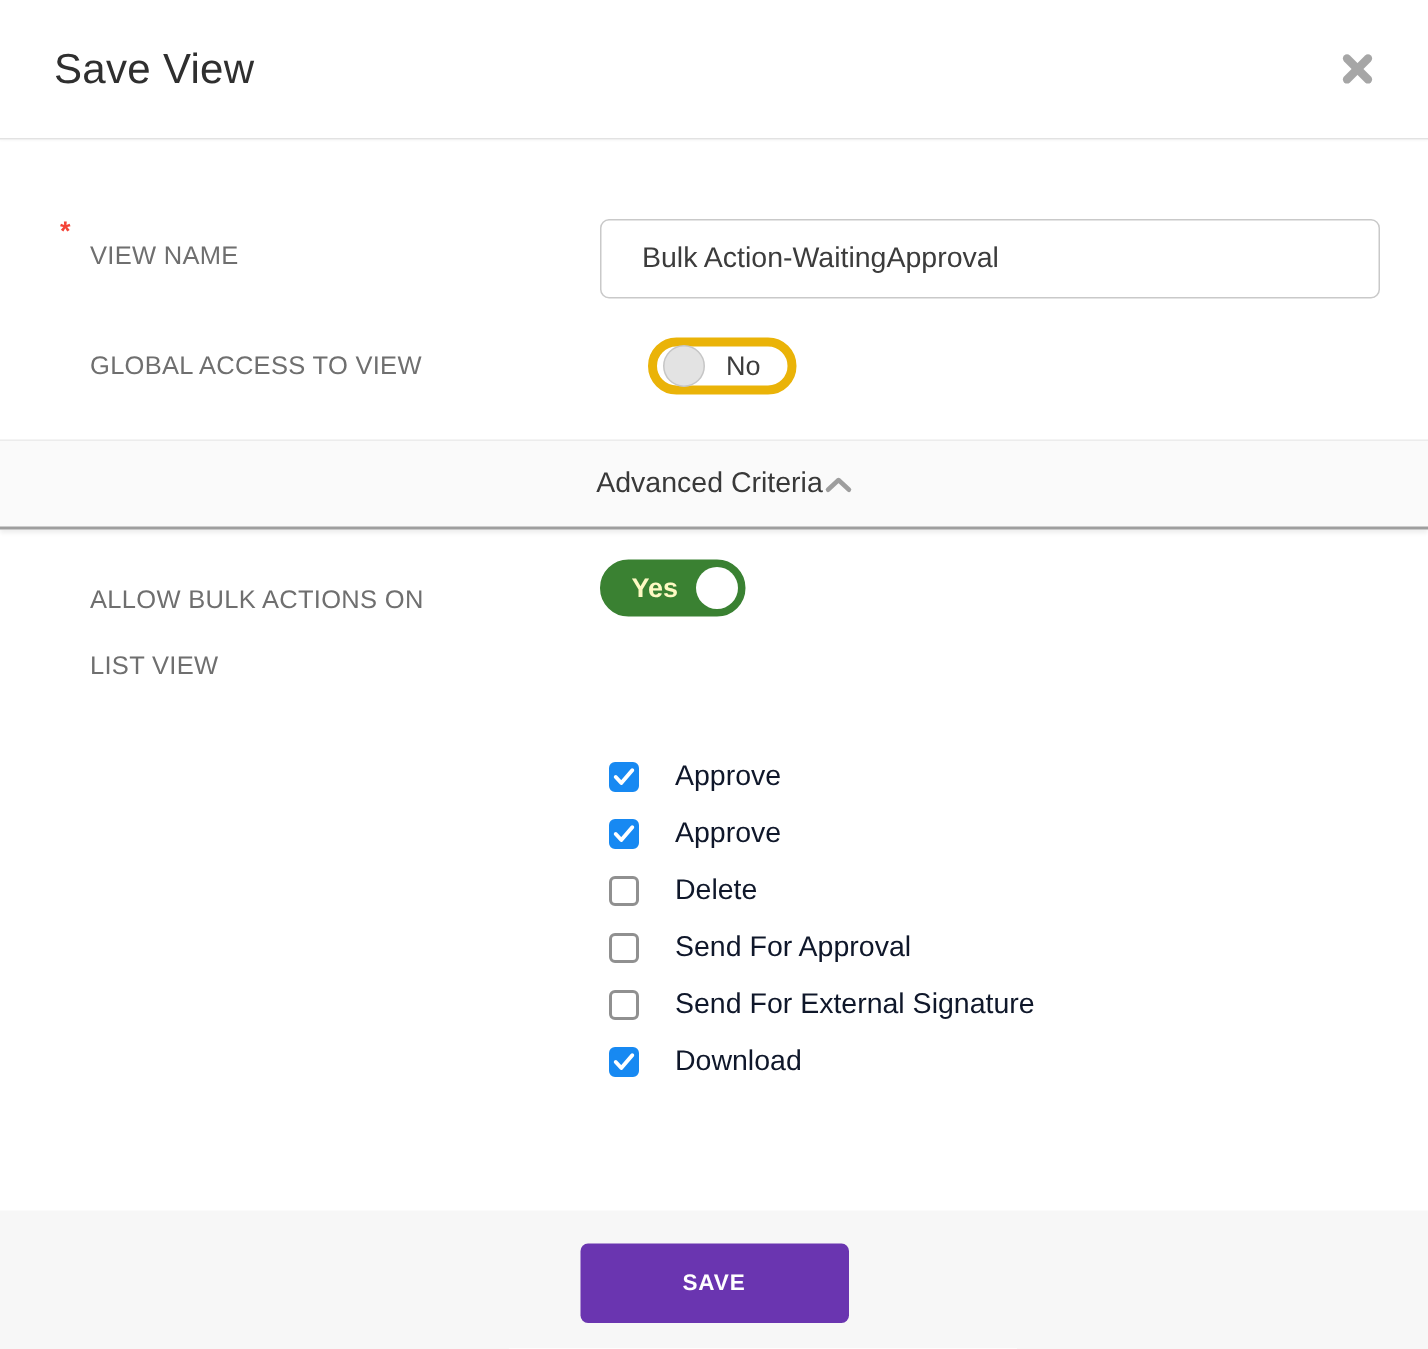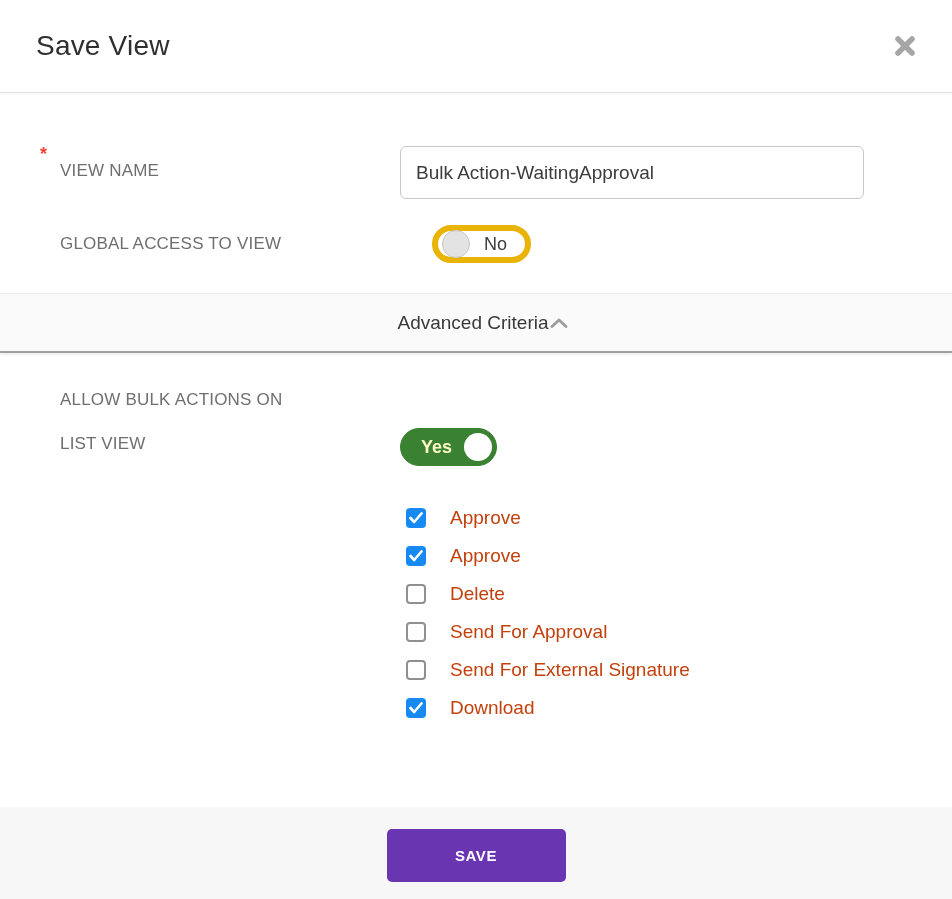--- a/index.html
+++ b/index.html
@@ -49,24 +49,24 @@
   }
   .req-star {
     position: absolute;
     left: 40px; top: -2px;
     color: #f44336;
     font-size: 18px;
     font-weight: bold;
   }
   .view-name-row .label-col { padding-top: 15px; }
   .text-input {
-    width: 464px; height: 53px;
+    width: 520px; height: 53px;
     border: 1px solid #c9c9c9;
     border-radius: 6px;
-    padding: 0 15px;
+    padding: 0 27px;
     font-size: 19px;
     color: #3c3c3c;
     font-family: "Liberation Sans", "DejaVu Sans", sans-serif;
     outline: none;
     background: #fff;
   }
   .global-row { margin-top: 26px; align-items: center; gap: 32px; }
   .global-row .label-col { padding-top: 0; }
 
   
@@ -125,21 +125,21 @@
     justify-content: center;
     padding: 0 24px 0 38px;
     cursor: pointer;
     flex: 0 0 auto;
   }
   .adv-title { font-size: 19px; color: #393939; }
   .chevron { display: flex; align-items: center; }
 
   
   .section-adv { padding-top: 20px; flex: 1 1 auto; }
-  .bulk-row { display: flex; align-items: flex-end; }
+  .bulk-row { display: flex; align-items: flex-start; }
   .bulk-row .label-col { line-height: 44px; padding-top: 5px; }
   .bulk-label-line { display: block; }
 
   .actions-list { margin-top: 33px; margin-left: 406px; }
   .action-row {
     display: flex;
     align-items: center;
     height: 38px;
     cursor: pointer;
   }
@@ -153,21 +153,21 @@
   }
   .checkbox svg { display: none; }
   .checkbox.checked {
     background: #1789f2;
     border-color: #1789f2;
   }
   .checkbox.checked svg { display: block; }
   .action-label {
     margin-left: 24px;
     font-size: 19px;
-    color: #c2410c;
+    color: #0f172a;
   }
 
   
   .modal-footer {
     height: 92px;
     background: #f7f7f7;
     display: flex;
     align-items: flex-start;
     justify-content: center;
     padding-top: 22px;

